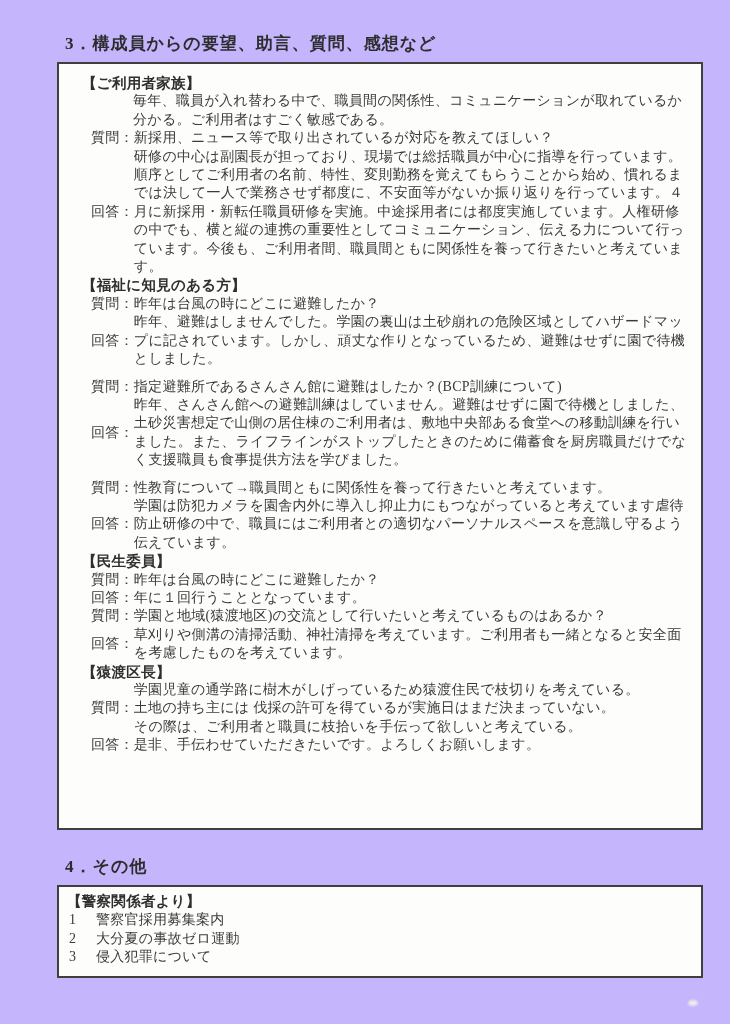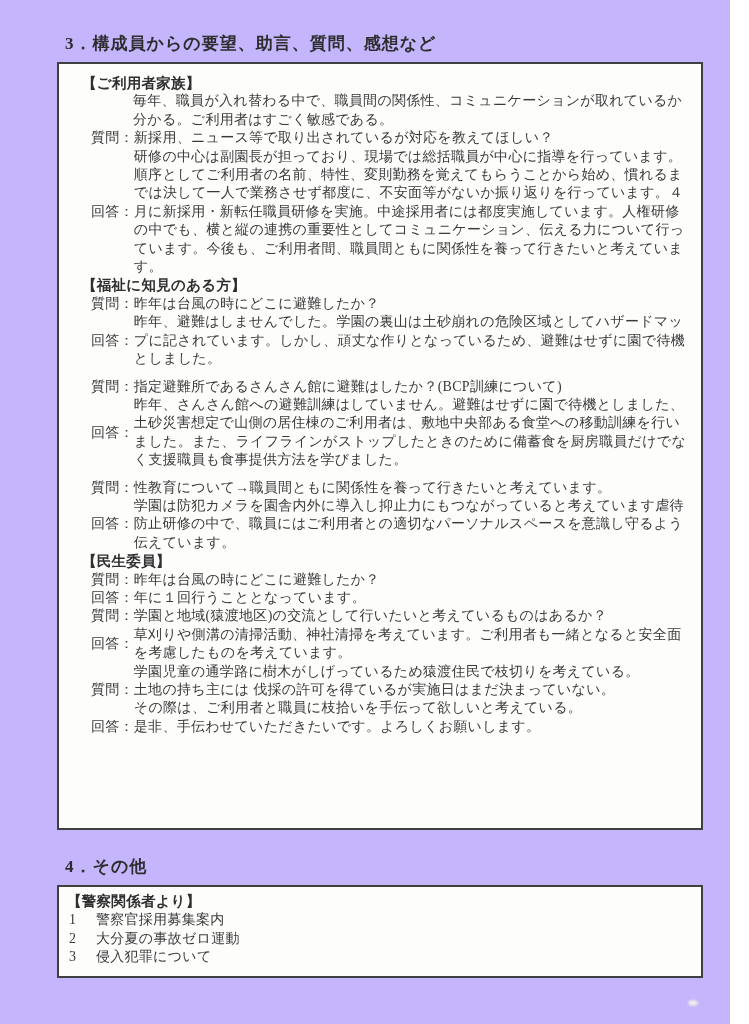--- a/index.html
+++ b/index.html
@@ -159,20 +159,21 @@
         <span class="qa-label">質問：</span>
         <span class="qa-text">学園と地域(猿渡地区)の交流として行いたいと考えているものはあるか？</span>
       </div>
       <div class="qa">
         <span class="qa-label">回答：</span>
         <span class="qa-text">草刈りや側溝の清掃活動、神社清掃を考えています。ご利用者も一緒となると安全面を考慮したものを考えています。</span>
       </div>
     </div>
 
     <div class="group">
+      <div class="group-title">【猿渡区長】</div>
       <div class="qa">
         <span class="qa-label">質問：</span>
         <span class="qa-text">学園児童の通学路に樹木がしげっているため猿渡住民で枝切りを考えている。
 土地の持ち主には 伐採の許可を得ているが実施日はまだ決まっていない。
 その際は、ご利用者と職員に枝拾いを手伝って欲しいと考えている。</span>
       </div>
       <div class="qa">
         <span class="qa-label">回答：</span>
         <span class="qa-text">是非、手伝わせていただきたいです。よろしくお願いします。</span>
       </div>

